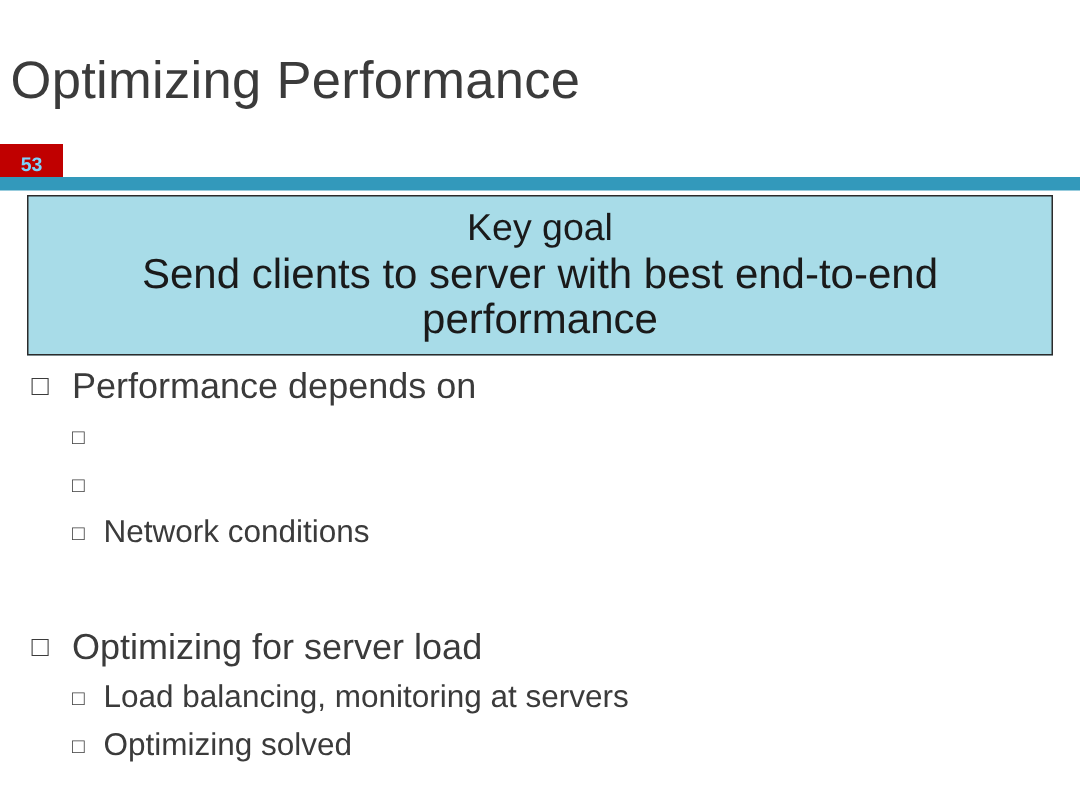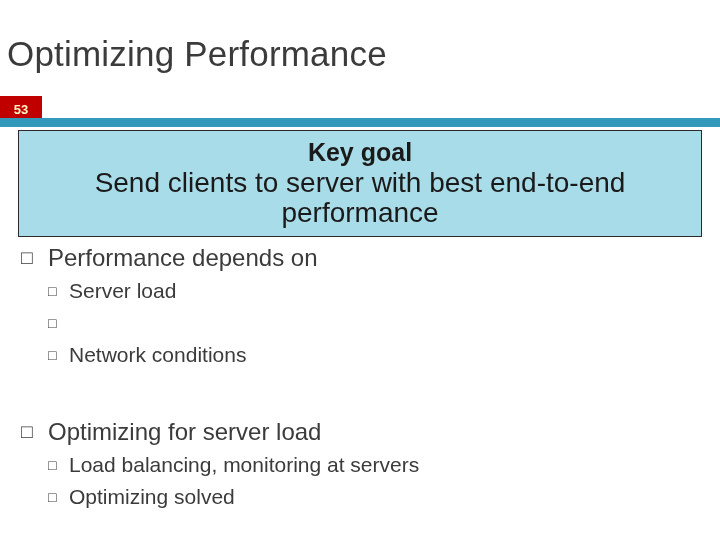--- a/index.html
+++ b/index.html
@@ -38,21 +38,21 @@
     height: 9px;
     background: #3399bb;
   }
   .slide-number {
     position: absolute;
     left: 0px;
     top: 96px;
     width: 42px;
     height: 26px;
     background: #c00000;
-    color: #fef9c3;
+    color: #7dd3fc;
     font-size: 13px;
     font-weight: bold;
     display: flex;
     align-items: center;
     justify-content: center;
     box-sizing: border-box;
   }
   .keygoal-box {
     position: absolute;
     left: 18px;
@@ -61,21 +61,21 @@
     box-sizing: border-box;
     background: #a8dce8;
     border: 1px solid #2b2b2b;
     padding: 6px 8px 8px 8px;
     text-align: center;
   }
   .keygoal-title {
     font-size: 25px;
     line-height: 31px;
     color: #1a1a1a;
-    font-weight: bold;
+    font-weight: normal;
   }
   .keygoal-text {
     font-size: 28px;
     line-height: 30px;
     color: #1a1a1a;
   }
   .body {
     position: absolute;
     left: 18px;
     top: 238px;
@@ -142,21 +142,20 @@
 
   <div class="body">
 
     <div class="lvl1">
       <span class="lvl1-bullet">□</span>
       <span class="lvl1-text">Performance depends on</span>
     </div>
 
     <div class="lvl2">
       <span class="lvl2-bullet">□</span>
-      <span class="lvl2-text">Server load</span>
     </div>
     <div class="lvl2">
       <span class="lvl2-bullet">□</span>
     </div>
     <div class="lvl2">
       <span class="lvl2-bullet">□</span>
       <span class="lvl2-text">Network conditions</span>
     </div>
 
     <div class="gap"></div>

